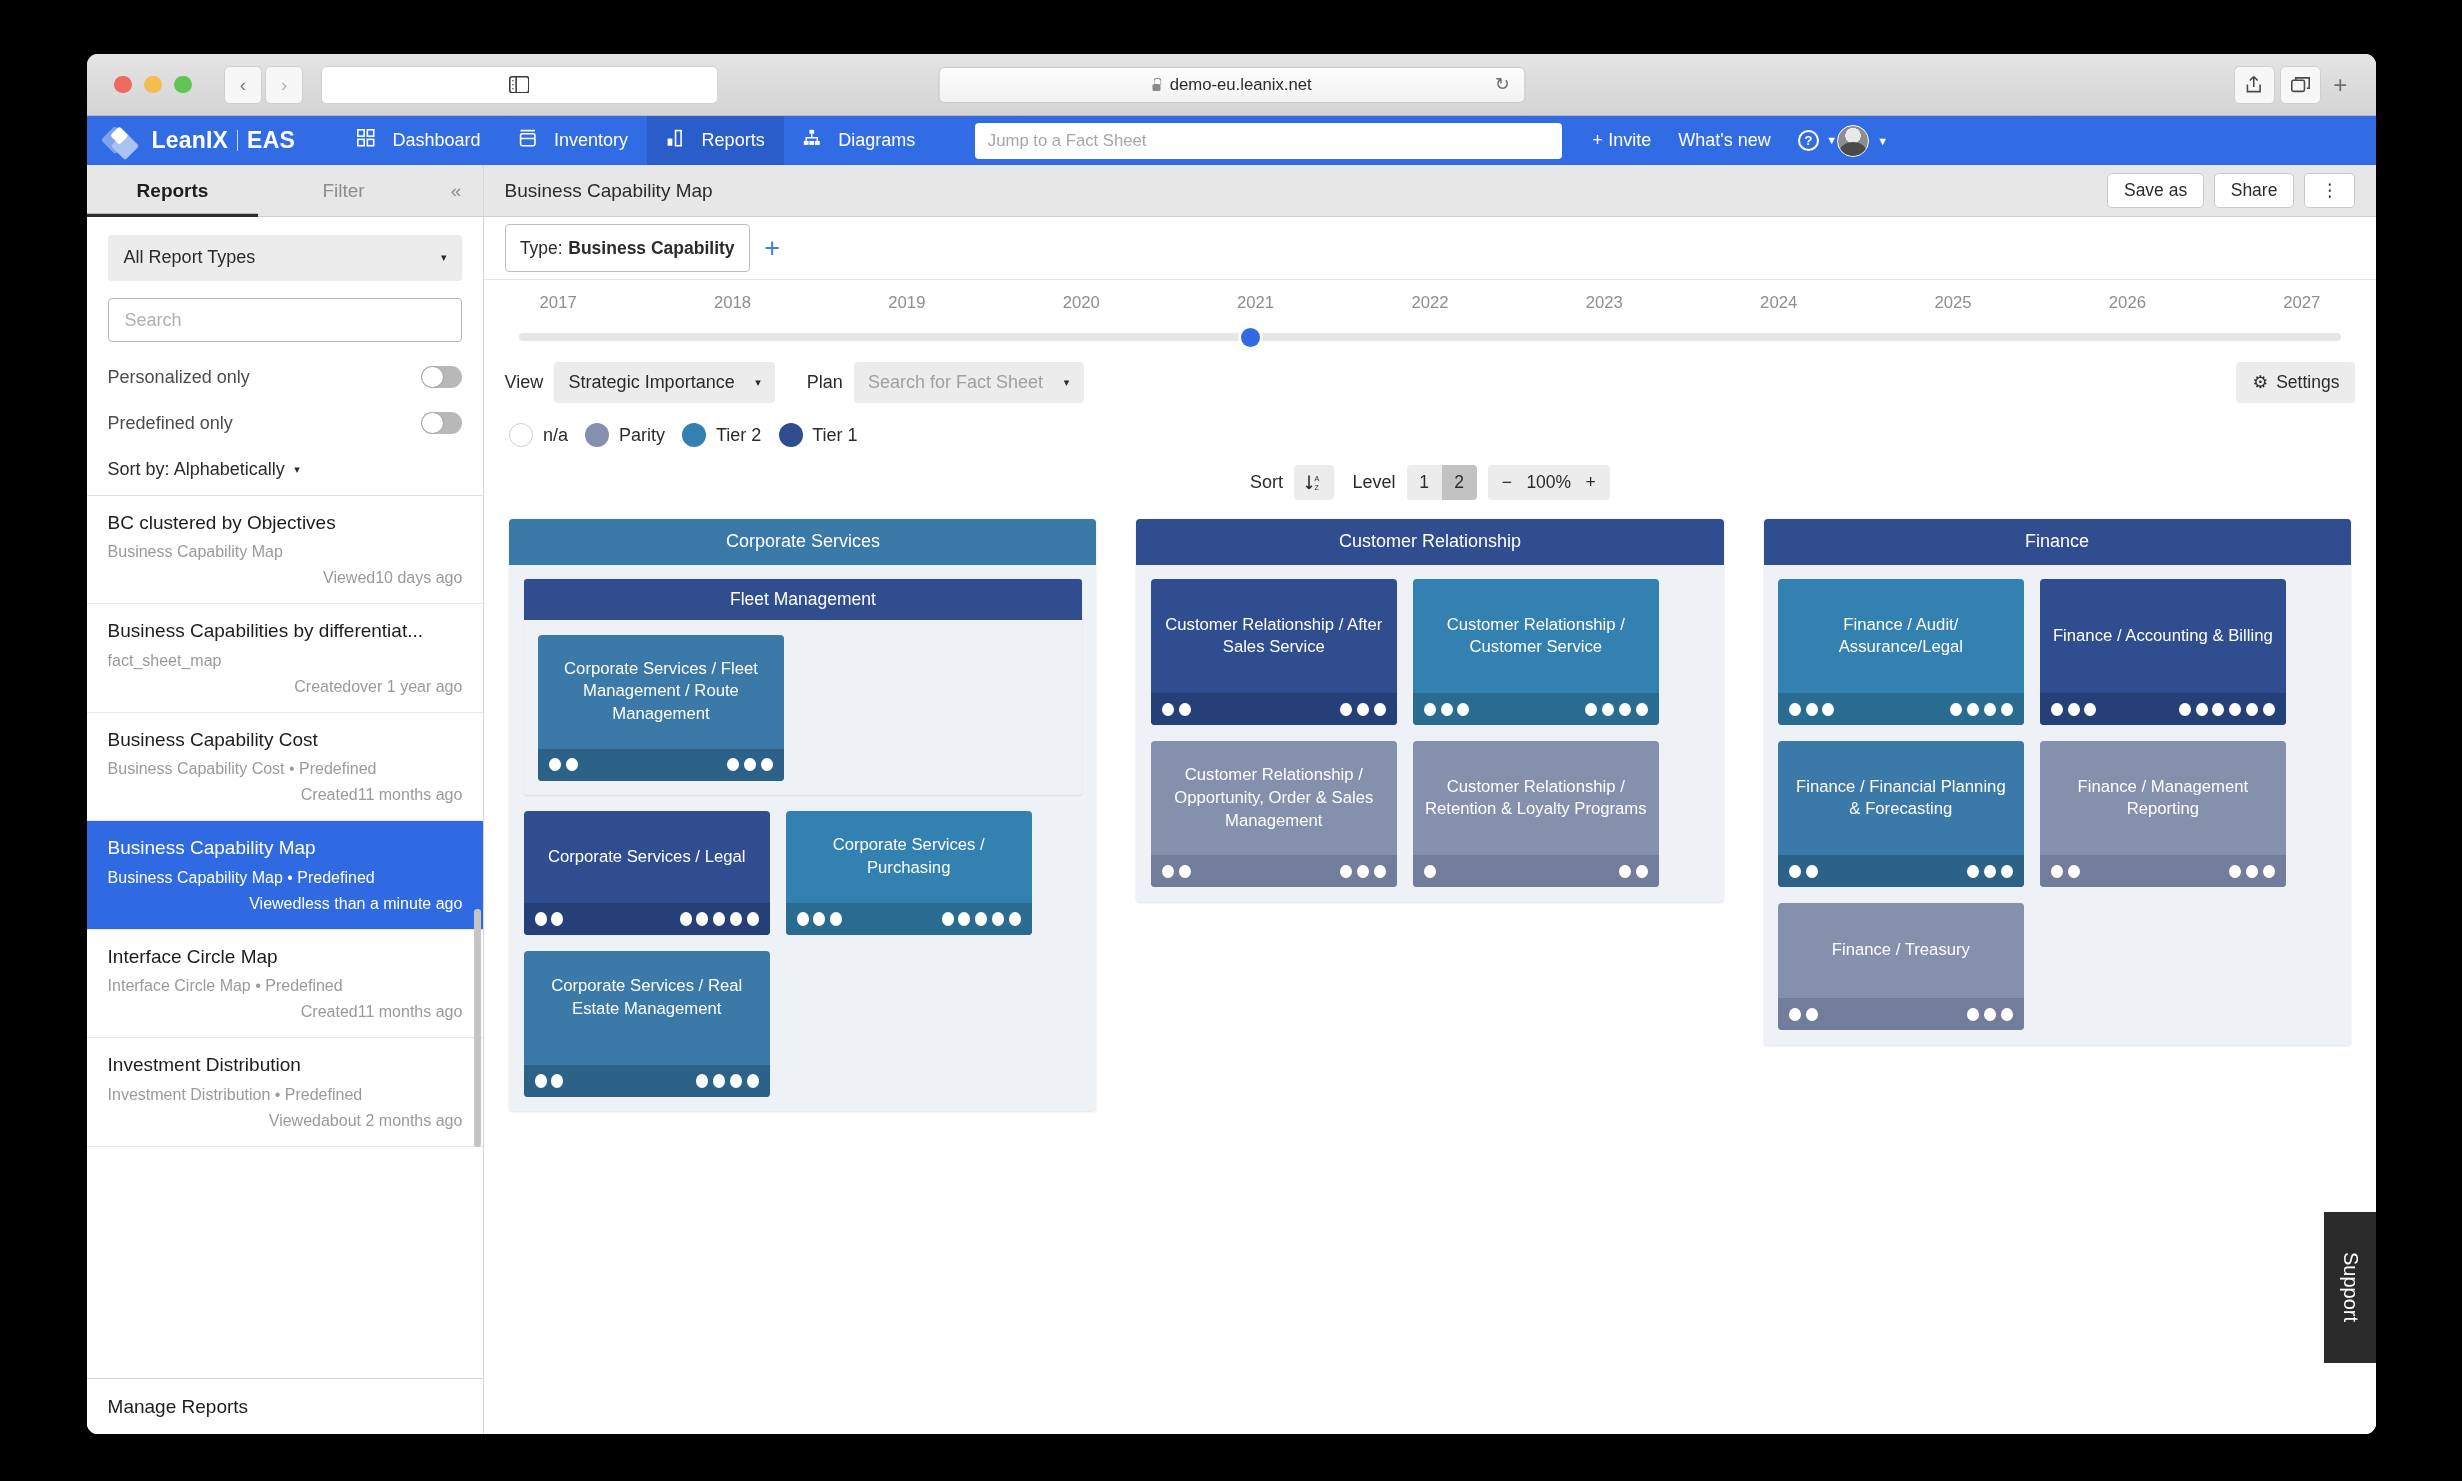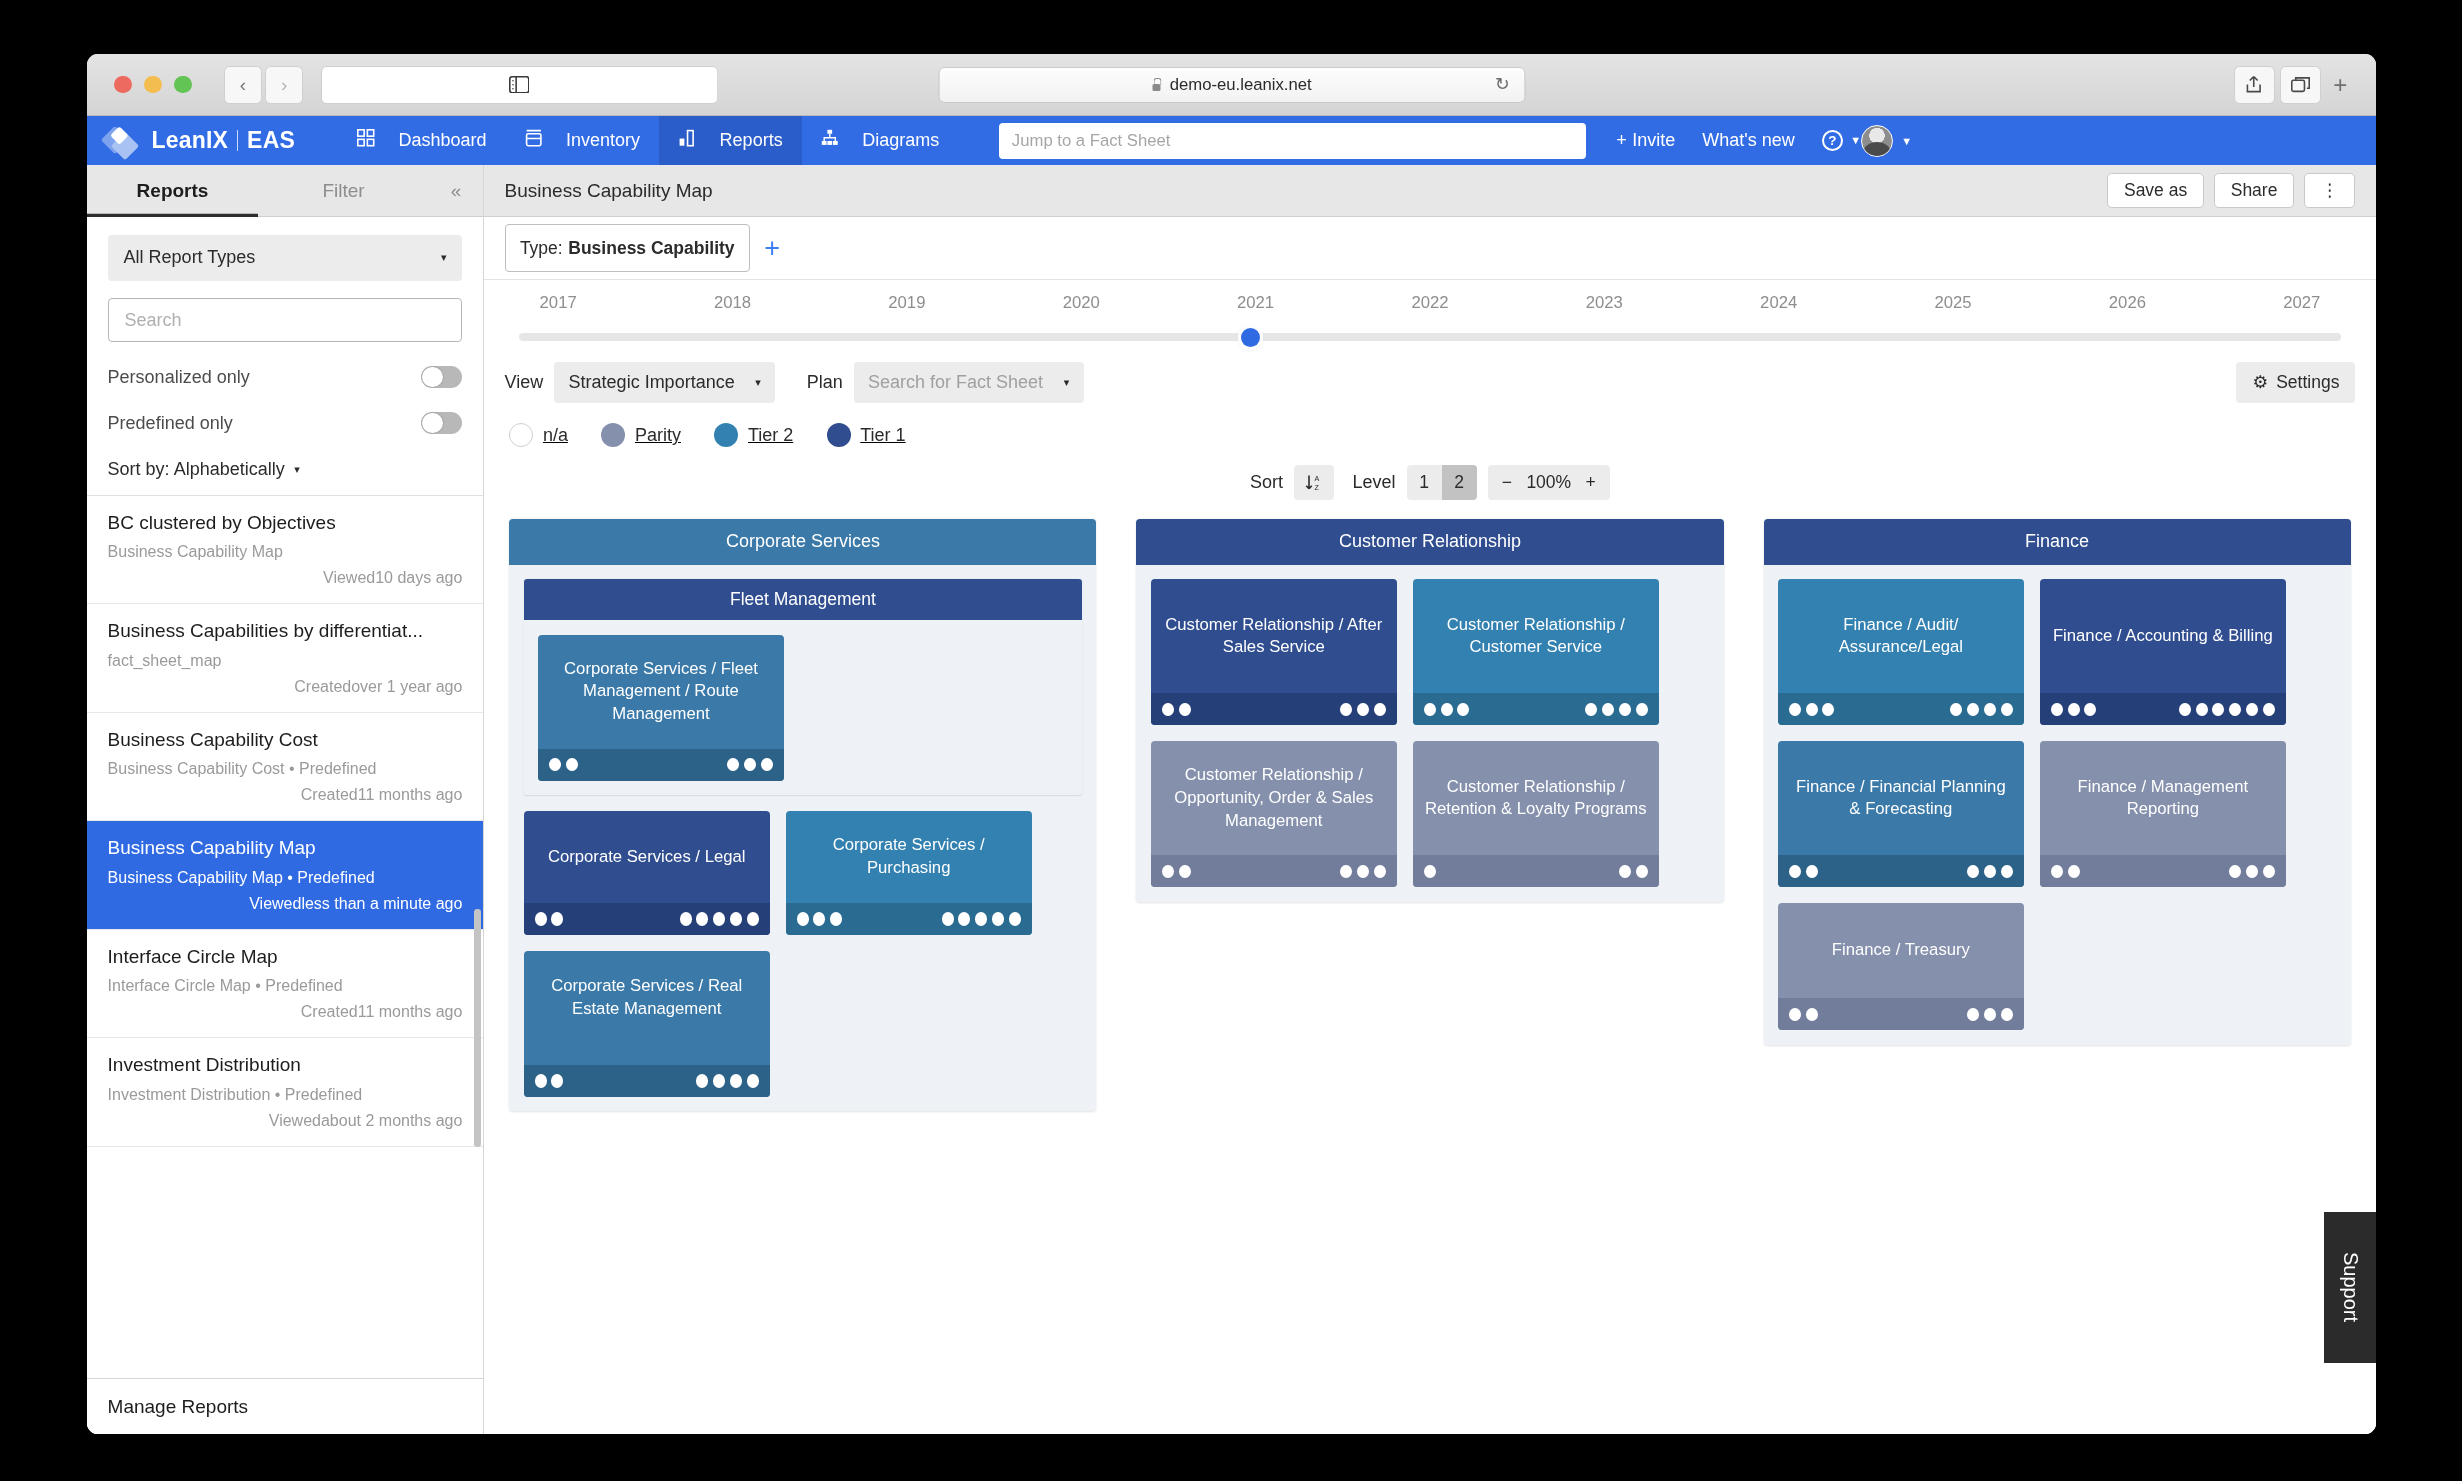--- a/index.html
+++ b/index.html
@@ -77,21 +77,21 @@
   .logo-mark i {
     position:absolute; width:20px; height:20px; transform: rotate(45deg); border-radius:2.4px;
   }
   .logo-mark i.a { background:#7ea3ee; left:0; top:5.6px; }
   .logo-mark i.b { background:#a9c2f4; left:10.3px; top:11px; }
   .logo-mark i.c { background:#ffffff; left:8.7px; top:4.8px; width:12.7px; height:12.7px; }
   .logo-text { font-size: 23px; font-weight: 700; letter-spacing:0.2px; display:flex; align-items:center; gap:8.7px;}
   .logo-text .bar { width:1.6px; height:20.6px; background:rgba(255,255,255,.75); display:inline-block;}
   .navitems { display:flex; align-items:center; height:100%; margin-left: 43px; }
   .navitem {
-    display:flex; align-items:center; gap:24px;
+    display:flex; align-items:center; gap:18px;
     height:100%; padding: 0 19px;
     font-size: 18px; color:#fff;
   }
   .navitem.active { background:#2a5dc9; }
   .navitem svg { width: 17.5px; height: 17.5px; }
   .search-wrap { margin-left: 41px; }
   .search-input {
     width: 587px; height: 36px;
     background:#fff; border: none; border-radius: 4px;
     font-size: 16.7px; color:#333;
@@ -188,21 +188,21 @@
   .years { display:flex; justify-content:space-between; font-size:16.7px; color:#8e8e8e; padding: 0 20.6px; }
   .track { position:relative; height: 8px; background:#e6e6e6; border-radius:4px; margin-top: 20.6px; }
   .thumb { position:absolute; left: 39.6%; top: -5.6px; width: 19px; height: 19px; border-radius:50%; background:#2f6ae3; box-shadow:0 0 0 3.2px rgba(255,255,255,.9), 0 0.8px 4.8px rgba(0,0,0,.35);}
 
   .viewrow { display:flex; align-items:center; padding: 20.6px 20.6px 0 20.6px; gap: 11px; }
   .lbl2 { font-size: 18px; color:#2b2b2b; }
   .dd { height: 41px; background:#ececec; border-radius:4px; display:flex; align-items:center; justify-content:space-between; padding: 0 14.3px; font-size: 18px; color:#2b2b2b; gap: 20.6px;}
   .dd.placeholder span:first-child { color:#a0a0a0; }
   .settings-btn { margin-left:auto; height: 41px; background:#ececec; border-radius:4px; display:flex; align-items:center; gap:8px; padding:0 16px; font-size:17.5px; color:#2b2b2b;}
 
-  .legend { display:flex; align-items:center; gap: 16px; padding: 20.6px 25.4px 0 25.4px; text-decoration: underline;}
+  .legend { display:flex; align-items:center; padding: 20.6px 25.4px 0 25.4px;}
   .legend .item { display:flex; align-items:center; gap: 9.5px; margin-right: 17.5px;}
   .legend .swatch { width: 24px; height: 24px; border-radius:50%; }
   .legend .label { font-size: 18px; color:#2b2b2b; }
 
   .toolrow { display:flex; align-items:center; justify-content:center; padding: 17.5px 25.4px 0 25.4px; gap: 11px;}
   .toolrow .lbl2 { font-size: 18px; }
   .sqbtn { height:35px; min-width:35px; padding:0 11px; background:#ececec; border-radius:4px; display:flex; align-items:center; justify-content:center; font-size:17.5px; color:#2b2b2b;}
   .seg { display:flex; }
   .seg .sqbtn { border-radius:0; }
   .seg .sqbtn:first-child { border-radius:4px 0 0 4px; }

